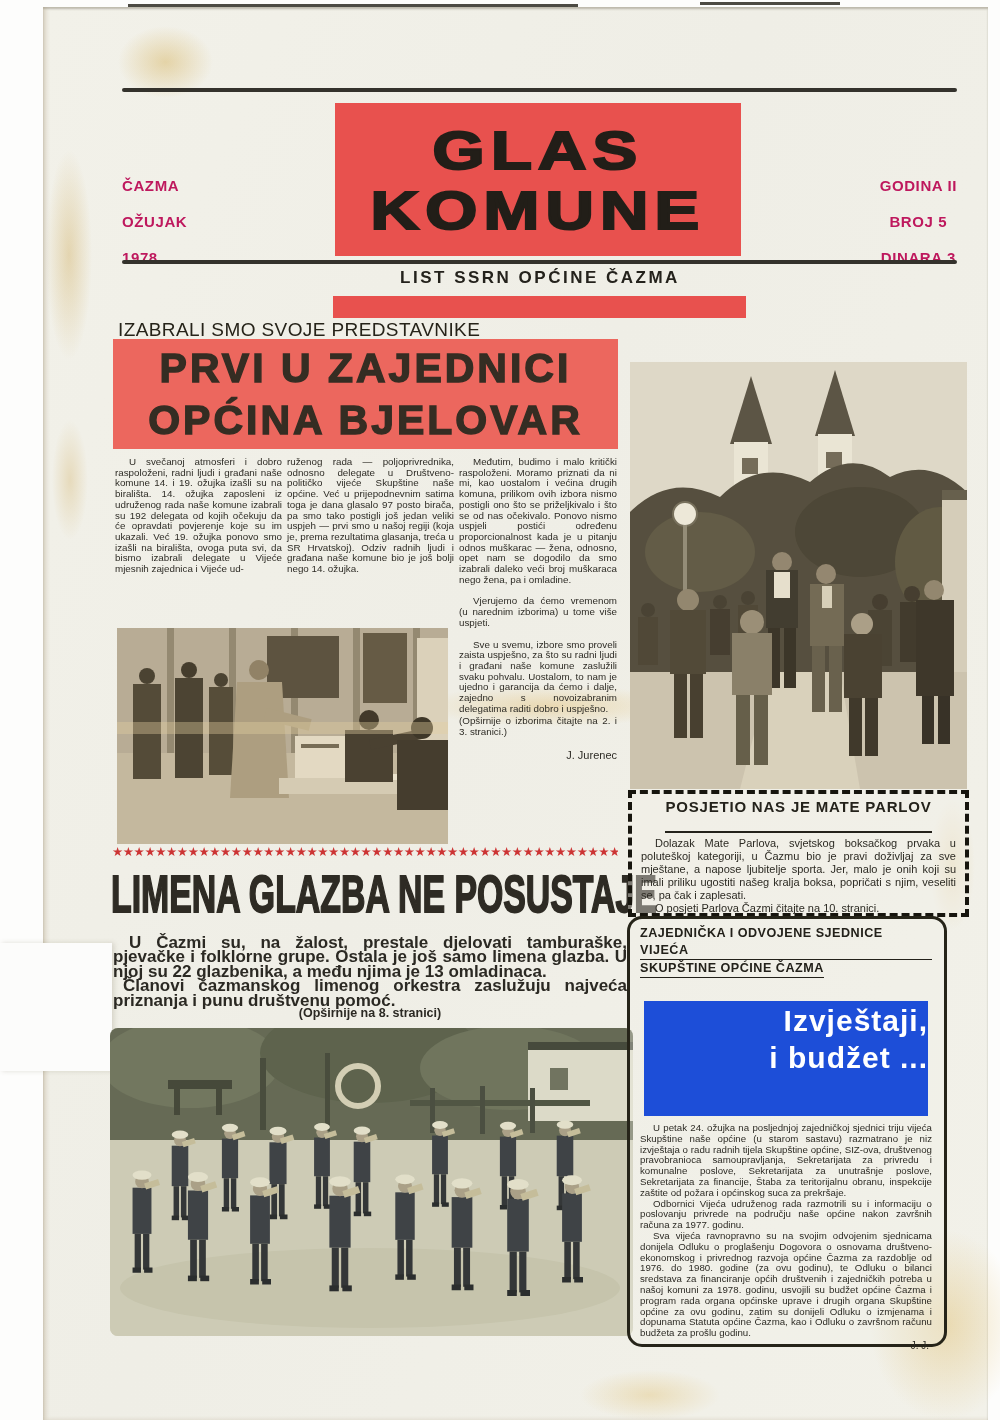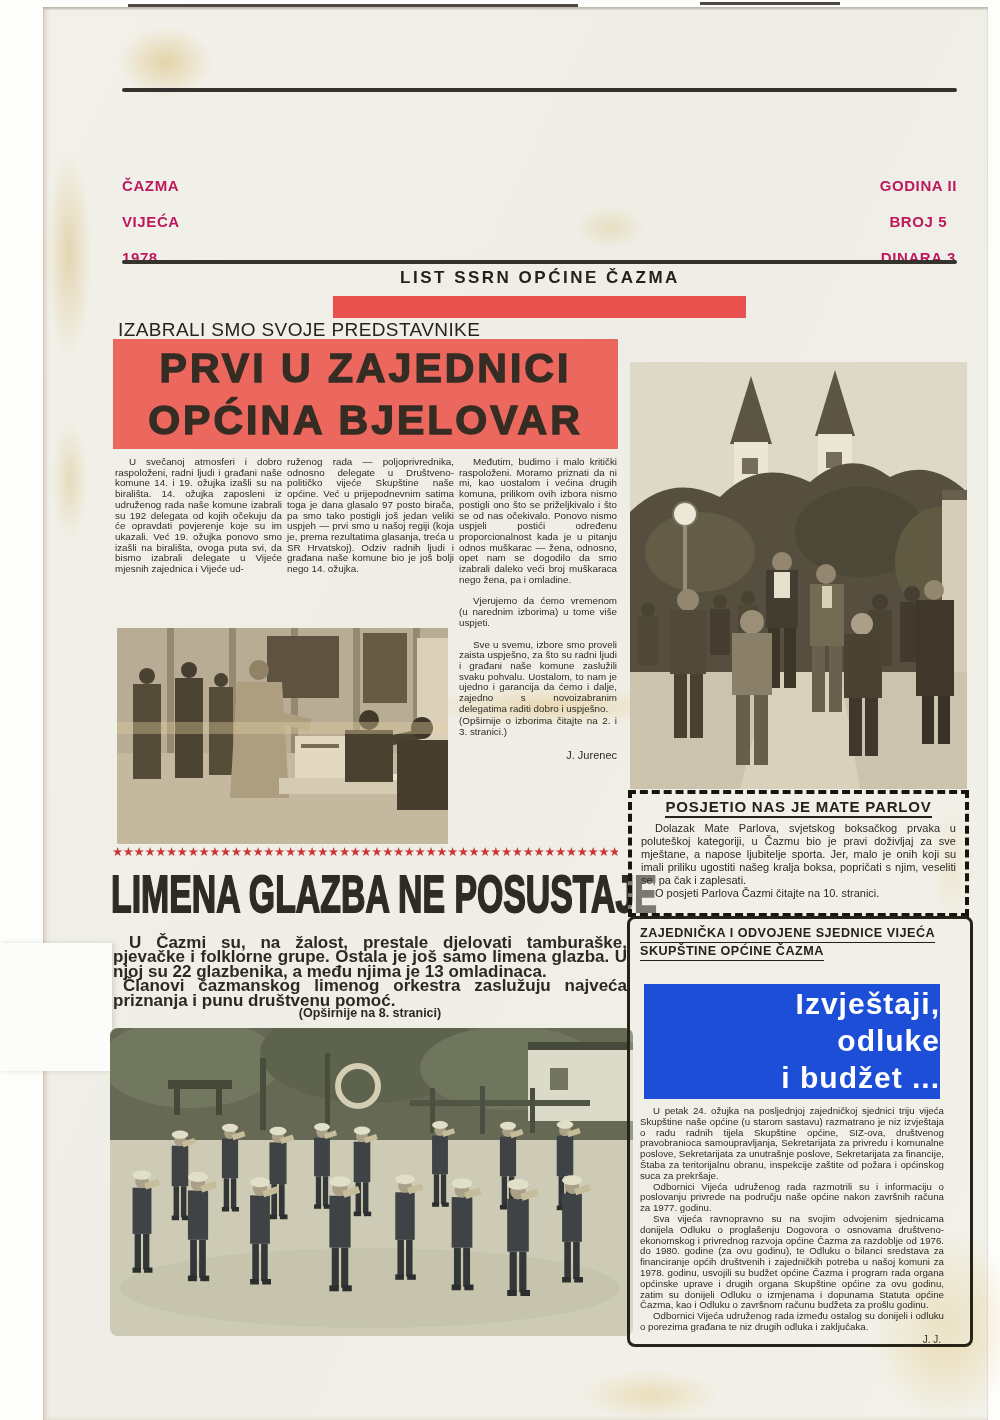--- a/index.html
+++ b/index.html
@@ -49,26 +49,26 @@
   .band-text p{margin:0;text-indent:16px;}
   .band-note{left:113px;top:1006px;width:514px;text-align:center;font-weight:bold;font-size:12.5px;color:#2b2923;}
   
   .photo{overflow:hidden;}
   .photo svg{display:block;}
   
   .parlov{left:628px;top:790px;width:341px;height:127px;border:4px dashed #17150e;
           box-sizing:border-box;padding:4px 9px 0 9px;background:rgba(242,240,232,.4);}
   .parlov-title-wrap{text-align:center;}
   .parlov-title{display:inline-block;font-size:15px;font-weight:bold;letter-spacing:.8px;
-                border-bottom:2px solid #24221b;padding-bottom:1px;color:#24221b;}
+                border-bottom:2px solid #24221b;padding-bottom:16px;color:#24221b;}
   .parlov-body{font-size:11px;line-height:13.1px;text-align:justify;margin-top:4px;text-indent:14px;color:#2c2a23;}
   .parlov-foot{font-size:11px;line-height:13.1px;text-indent:14px;color:#2c2a23;}
   
-  .sess{left:627px;top:916px;width:346px;height:431px;border:3.5px solid #262419;border-radius:8px;
-        box-sizing:border-box;padding:6px 26px 0 10px;background:rgba(242,240,232,.35);}
+  .sess{left:627px;top:916px;width:320px;height:431px;border:3.5px solid #262419;border-radius:15px;
+        box-sizing:border-box;padding:6px 12px 0 10px;background:rgba(242,240,232,.35);}
   .sess-kick{font-size:12.6px;font-weight:bold;letter-spacing:.5px;color:#23211a;line-height:17px;}
   .sess-kick span{display:table;border-bottom:1.6px solid #23211a;padding-bottom:0px;}
   .sess-red{margin:23px 4px 0 4px;height:114px;background:#1d4ed8;color:#fff;text-align:right;
             font-weight:bold;font-size:30px;line-height:37px;letter-spacing:1px;padding-top:1px;}
   .sess-body{margin-top:7px;font-size:9.7px;line-height:10.8px;text-align:justify;color:#2d2b25;}
   .sess-body p{margin:0;text-indent:13px;}
   .sess-byline{text-align:right;font-size:10px;margin-top:1px;padding-right:3px;color:#2d2b25;}
 </style>
 </head>
 <body>
@@ -86,24 +86,28 @@
   <div class="abs stain" style="left:420px;top:685px;width:260px;height:42px;border-radius:40%;background:radial-gradient(closest-side,rgba(225,185,100,.40),rgba(225,185,100,0));"></div>
   <div class="abs stain" style="left:870px;top:1230px;width:150px;height:190px;background:radial-gradient(closest-side,rgba(222,186,100,.42),rgba(222,186,100,0));"></div>
   <div class="abs stain" style="left:580px;top:1370px;width:140px;height:50px;background:radial-gradient(closest-side,rgba(222,186,100,.35),rgba(222,186,100,0));"></div>
   <div class="abs stain" style="left:930px;top:800px;width:45px;height:130px;background:radial-gradient(closest-side,rgba(215,180,95,.25),rgba(215,180,95,0));"></div>
   <div class="abs white-patch"></div>
 
   <div class="abs rule" style="left:122px;top:88px;width:835px;"></div>
 
   <div class="abs mast-side" style="left:122px;top:168px;">
     <div>ČAZMA</div>
-    <div>VIJEĆA</div>
+    <div>OŽUJAK</div>
     <div>1978.</div>
   </div>
 
+  <div class="abs title-box">
+    <div class="title-line">GLAS</div>
+    <div class="title-line">KOMUNE</div>
+  </div>
 
   <div class="abs mast-side" style="right:43px;top:168px;text-align:center;">
     <div>GODINA II</div>
     <div>BROJ 5</div>
     <div>DINARA 3</div>
   </div>
 
   <div class="abs rule" style="left:122px;top:260px;width:835px;"></div>
   <div class="abs subtitle">LIST SSRN OPĆINE ČAZMA</div>
   <div class="abs red-bar"></div>
@@ -318,25 +322,23 @@
     <div class="parlov-foot">O posjeti Parlova Čazmi čitajte na 10. stranici.</div>
   </div>
 
   <div class="abs sess">
     <div class="sess-kick">
       <span>ZAJEDNIČKA I ODVOJENE SJEDNICE VIJEĆA</span>
       <span>SKUPŠTINE OPĆINE ČAZMA</span>
     </div>
     <div class="sess-red">
       <div>Izvještaji,</div>
-      <div>odluke</div>
       <div>i budžet ...</div>
     </div>
     <div class="sess-body">
       <p>U petak 24. ožujka na posljednjoj zajedničkoj sjednici triju vijeća Skupštine naše općine (u starom sastavu) razmatrano je niz izvještaja o radu radnih tijela Skupštine općine, SIZ-ova, društvenog pravobranioca samoupravljanja, Sekretarijata za privredu i komunalne poslove, Sekretarijata za unutrašnje poslove, Sekretarijata za financije, Štaba za teritorijalnu obranu, inspekcije zaštite od požara i općinskog suca za prekršaje.</p>
       <p>Odbornici Vijeća udruženog rada razmotrili su i informaciju o poslovanju privrede na području naše općine nakon završnih računa za 1977. godinu.</p>
       <p>Sva vijeća ravnopravno su na svojim odvojenim sjednicama donijela Odluku o proglašenju Dogovora o osnovama društveno-ekonomskog i privrednog razvoja općine Čazma za razdoblje od 1976. do 1980. godine (za ovu godinu), te Odluku o bilanci sredstava za financiranje općih društvenih i zajedničkih potreba u našoj komuni za 1978. godinu, usvojili su budžet općine Čazma i program rada organa općinske uprave i drugih organa Skupštine općine za ovu godinu, zatim su donijeli Odluku o izmjenama i dopunama Statuta općine Čazma, kao i Odluku o završnom računu budžeta za prošlu godinu.</p>
-      <p>Odbornici Vijeća udruženog rada između ostalog su donijeli i odluku o porezima građana te niz drugih odluka i zaključaka.</p>
     </div>
     <div class="sess-byline">J. J.</div>
   </div>
 
 </div>
 
 </body></html>

